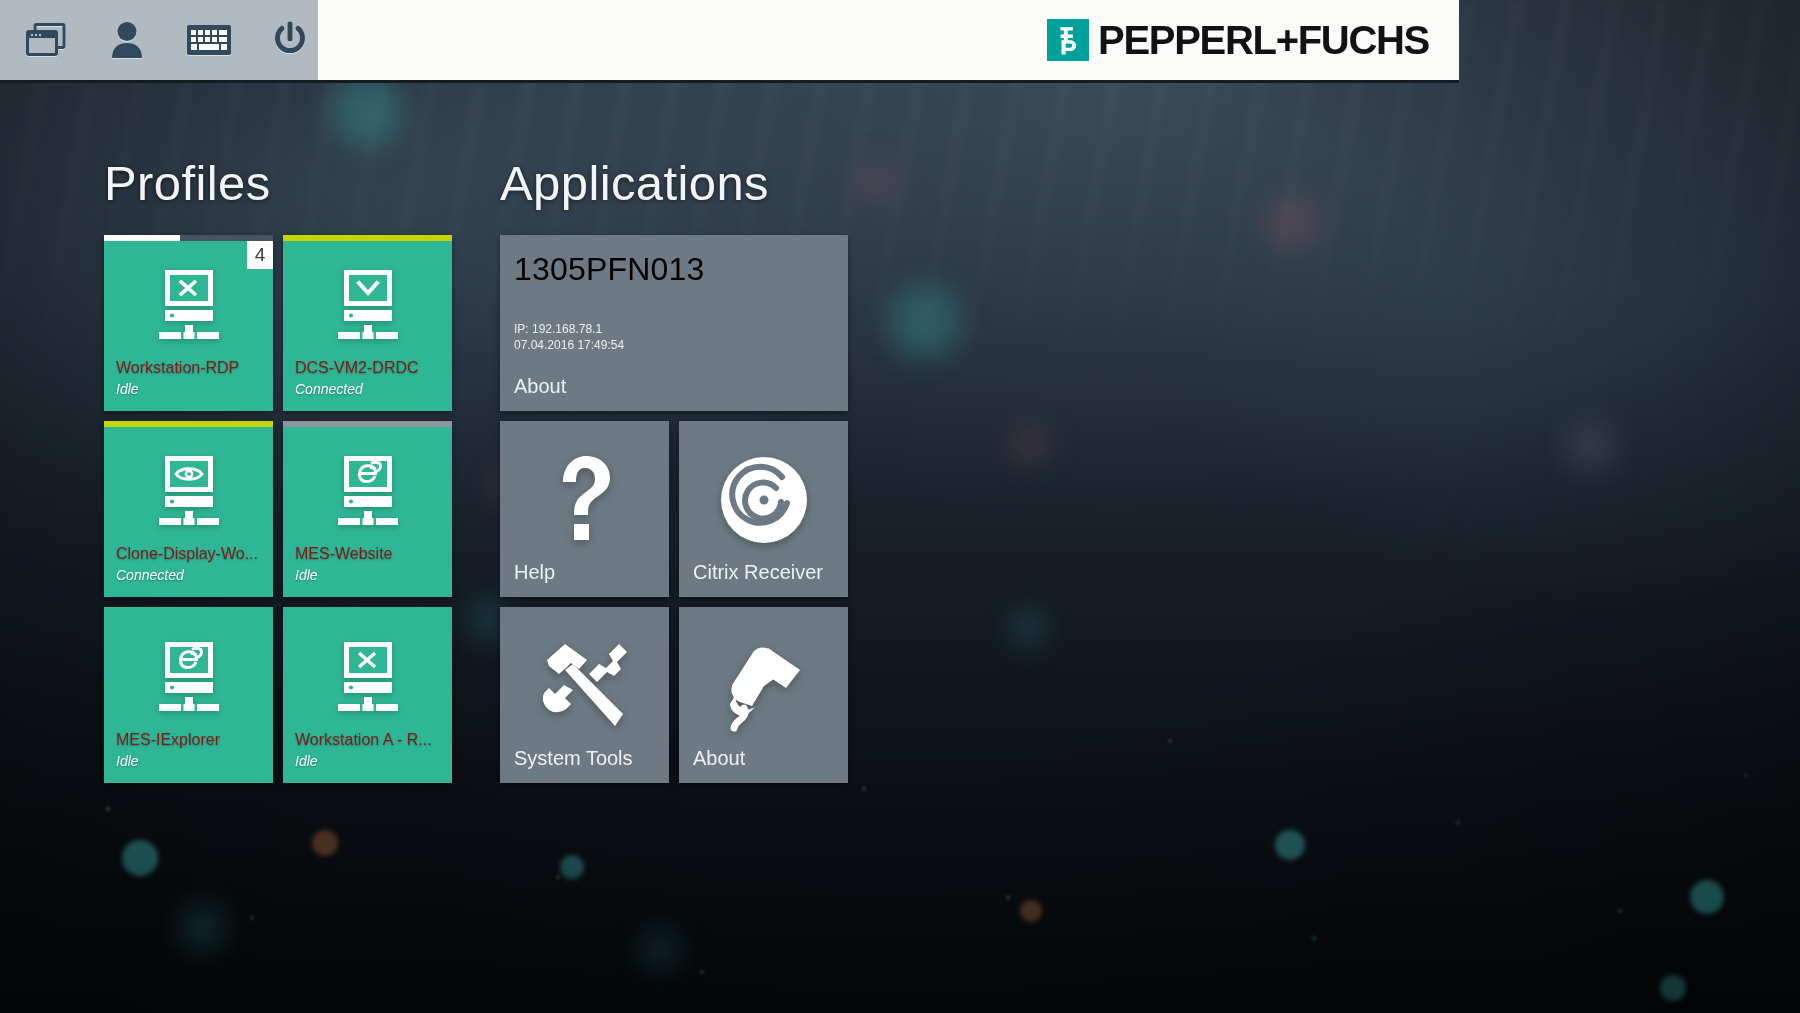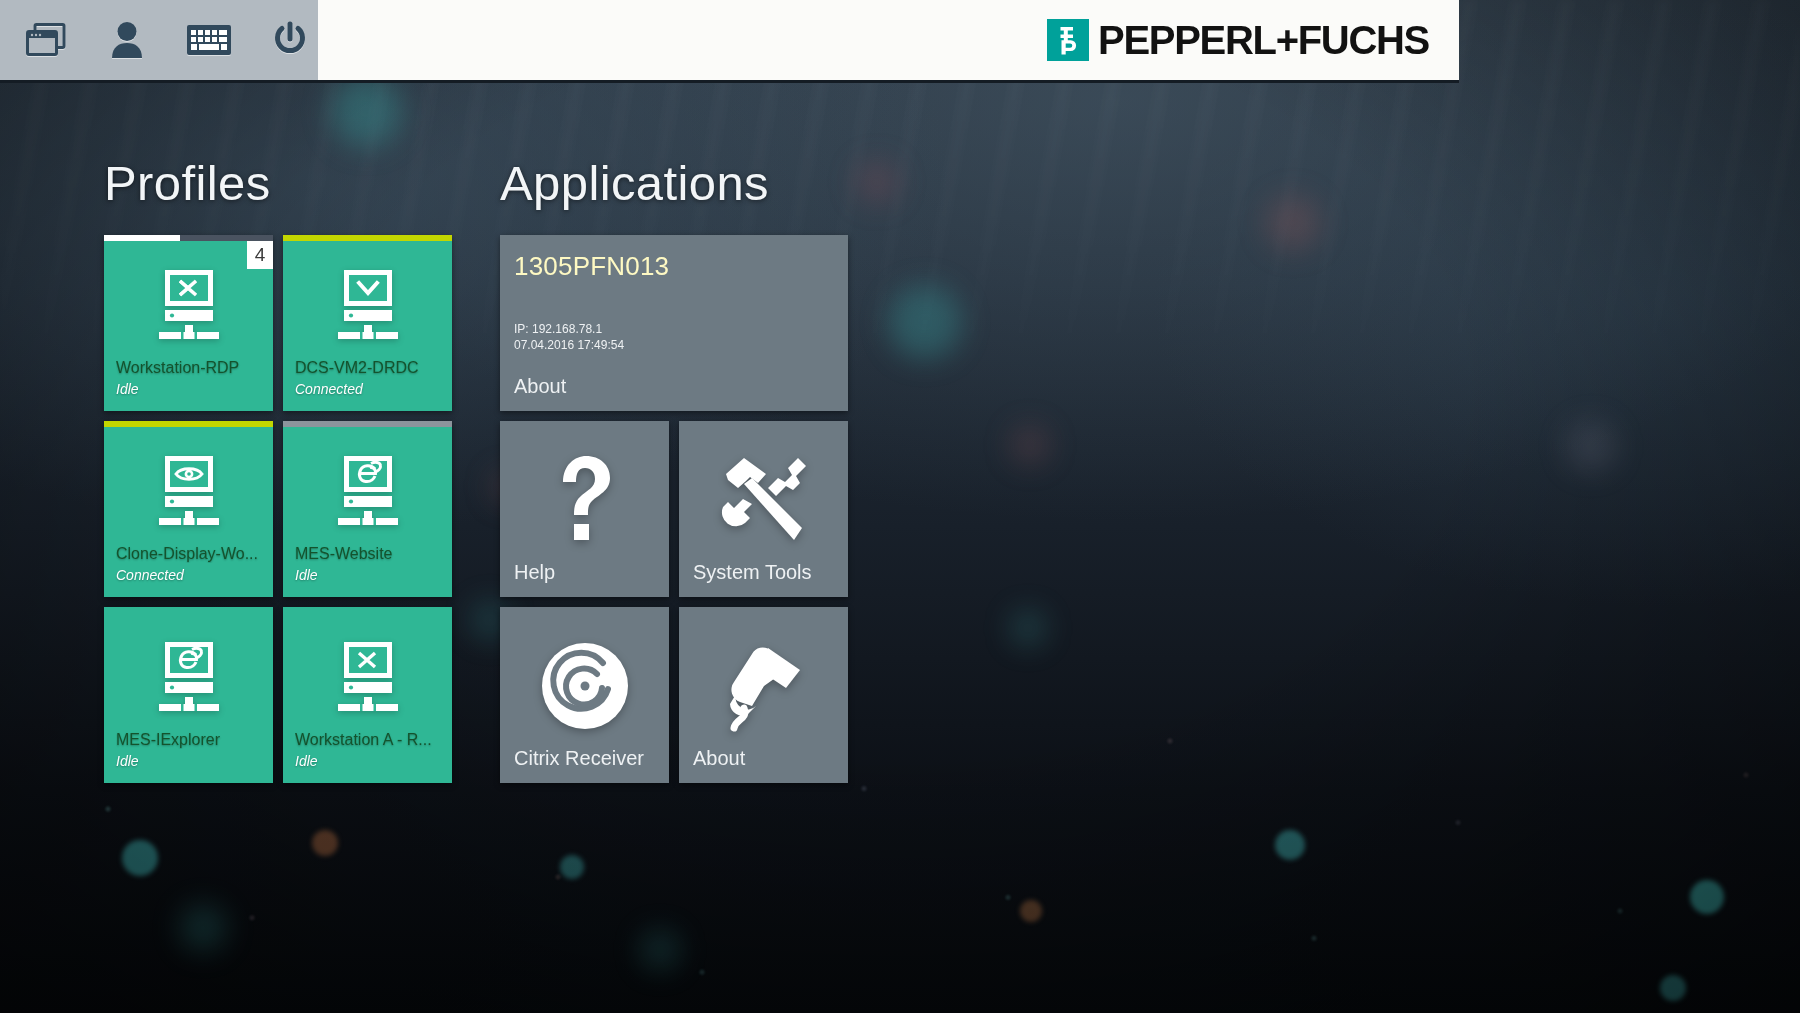--- a/index.html
+++ b/index.html
@@ -159,33 +159,33 @@
 
   .tile-icon {
     position: absolute; left: 0; right: 0; top: 20px;
     height: 104px;
     display: flex; align-items: center; justify-content: center;
   }
   .tile-icon svg { display: block; filter: drop-shadow(0 2px 3px rgba(0,0,0,0.22)); }
 
   .tile-label {
     position: absolute; left: 12px; right: 8px; bottom: 34px;
-    font-size: 16px; color: #14532d; white-space: nowrap;
+    font-size: 16px; color: #7f1d1d; white-space: nowrap;
     overflow: hidden; text-shadow: 0 1px 2px rgba(0,0,0,0.30);
   }
   .tile-status {
     position: absolute; left: 12px; bottom: 14px;
     font-size: 14px; font-style: italic; color: #ffffff;
     text-shadow: 0 1px 2px rgba(0,0,0,0.30);
   }
 
   
   .info-host {
     position: absolute; left: 14px; top: 16px;
-    font-size: 26px; color: #fef9c3; letter-spacing: 0.2px;
+    font-size: 32px; color: #000000; letter-spacing: 0.2px;
   }
   .info-lines {
     position: absolute; left: 14px; top: 86px;
     font-size: 12px; color: #eef1f3; line-height: 1.35;
   }
   .app-label {
     position: absolute; left: 14px; bottom: 13px;
     font-size: 20px; color: #eef1f3;
   }
   .app-icon {
@@ -442,20 +442,34 @@
         <svg width="68" height="92" viewBox="0 0 68 92">
           <path d="M12 28 C12 11 24 2 35 2 C49 2 59 11 59 24 C59 37 47 41 41 47 C37 51 37 55 37 61 H23 C23 51 25 46 31 41 C37 36 44 33 44 25 C44 18 40 14 34 14 C27 14 25 20 25 28 Z" fill="#ffffff"></path>
           <rect x="23" y="70" width="15" height="16" fill="#ffffff"></rect>
         </svg>
       </div>
       <div class="app-label">Help</div>
     </div>
 
     <div class="tile tile-app">
       <div class="app-icon">
+        <svg width="90" height="90" viewBox="0 0 90 90">
+          <circle cx="45" cy="45" r="43" fill="#ffffff"></circle>
+          <g fill="none" stroke="#6d7a83" stroke-width="6" stroke-linecap="round">
+            <path d="M63 22 A28 28 0 1 0 68 48"></path>
+            <path d="M57 33 A18 18 0 1 0 62 47"></path>
+          </g>
+          <circle cx="45" cy="45" r="4.5" fill="#6d7a83"></circle>
+        </svg>
+      </div>
+      <div class="app-label">Citrix Receiver</div>
+    </div>
+
+    <div class="tile tile-app">
+      <div class="app-icon">
         <svg width="100" height="96" viewBox="0 0 100 96">
 
           <g fill="#ffffff">
             <path d="M12 22 L30 6 L52 22 L44 31 L36 25 L32 29 L24 36 L14 28 Z"></path>
             <path d="M30 32 L38 26 L88 76 L80 88 Z"></path>
           </g>
 
           <g fill="#ffffff">
             <path d="M84 6 L74 16 L78 23 L71 30 L64 26 L54 36 L62 44 L72 34 L79 38 L86 31 L82 24 L92 14 Z"></path>
             <path d="M58 40 L48 50 L22 72 L14 66 L14 56 L24 56 L28 48 L38 48 L48 30 Z" opacity="0"></path>
@@ -467,34 +481,20 @@
             <path d="M30 48 A13 13 0 1 0 46 64 L40 58 L30 48 Z" opacity="0"></path>
             <path d="M29 47 L20 56 L14 50 L9 55 A14 14 0 0 0 31 71 L36 66 L30 60 L38 52 Z"></path>
           </g>
         </svg>
       </div>
       <div class="app-label">System Tools</div>
     </div>
 
     <div class="tile tile-app">
       <div class="app-icon">
-        <svg width="90" height="90" viewBox="0 0 90 90">
-          <circle cx="45" cy="45" r="43" fill="#ffffff"></circle>
-          <g fill="none" stroke="#6d7a83" stroke-width="6" stroke-linecap="round">
-            <path d="M63 22 A28 28 0 1 0 68 48"></path>
-            <path d="M57 33 A18 18 0 1 0 62 47"></path>
-          </g>
-          <circle cx="45" cy="45" r="4.5" fill="#6d7a83"></circle>
-        </svg>
-      </div>
-      <div class="app-label">Citrix Receiver</div>
-    </div>
-
-    <div class="tile tile-app">
-      <div class="app-icon">
         <svg width="100" height="100" viewBox="0 0 100 100">
           <g fill="#ffffff">
 
             <path d="M54 12 L86 34 L72 52 L48 36 Z"></path>
 
             <path d="M56 14 A12 12 0 0 0 38 18 L20 46 A13 13 0 0 0 26 66 L38 70 L50 50 L64 40 Z"></path>
 
             <path d="M22 58 A12 12 0 0 0 42 70 L34 78 A12 12 0 0 1 16 68 Z"></path>
 
             <path d="M30 72 C34 84 22 82 20 92" fill="none" stroke="#ffffff" stroke-width="7" stroke-linecap="round"></path>

